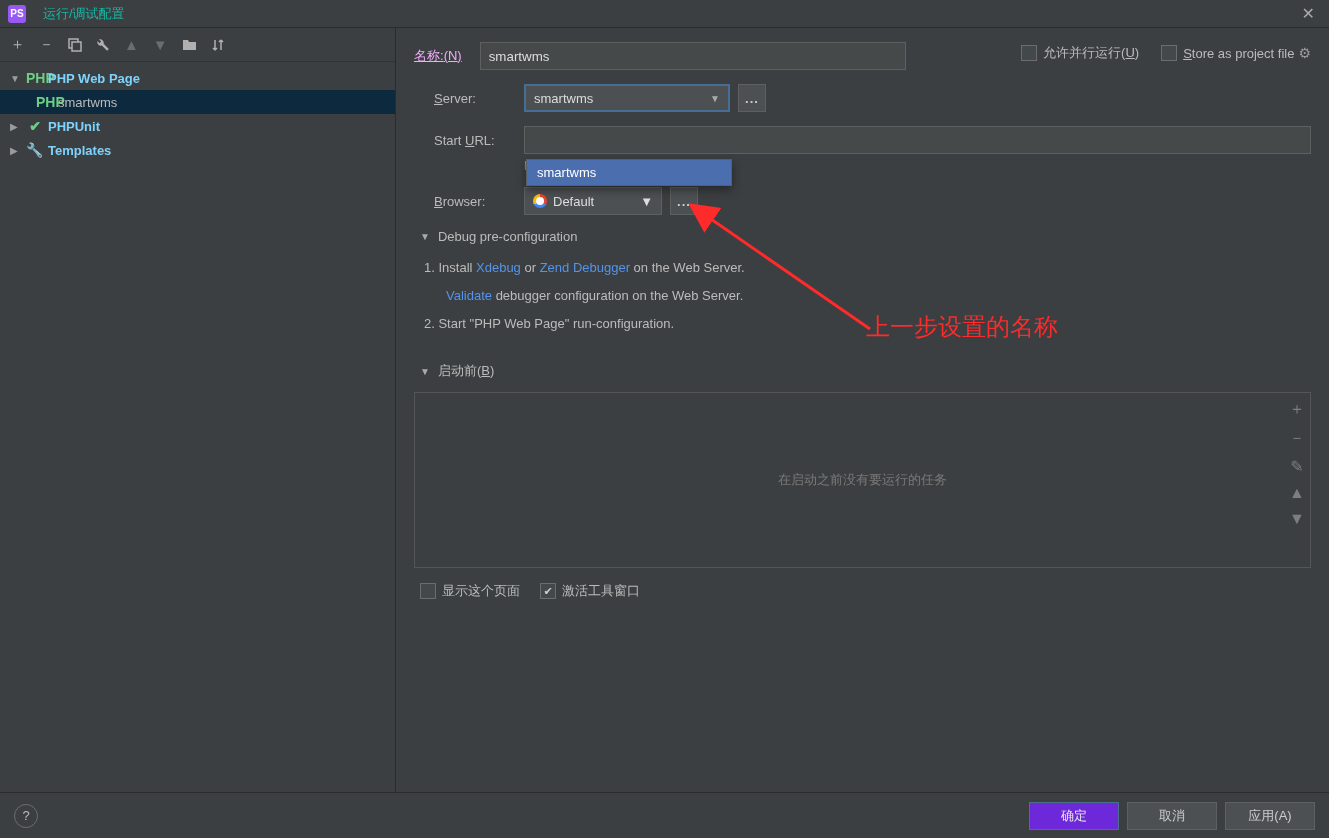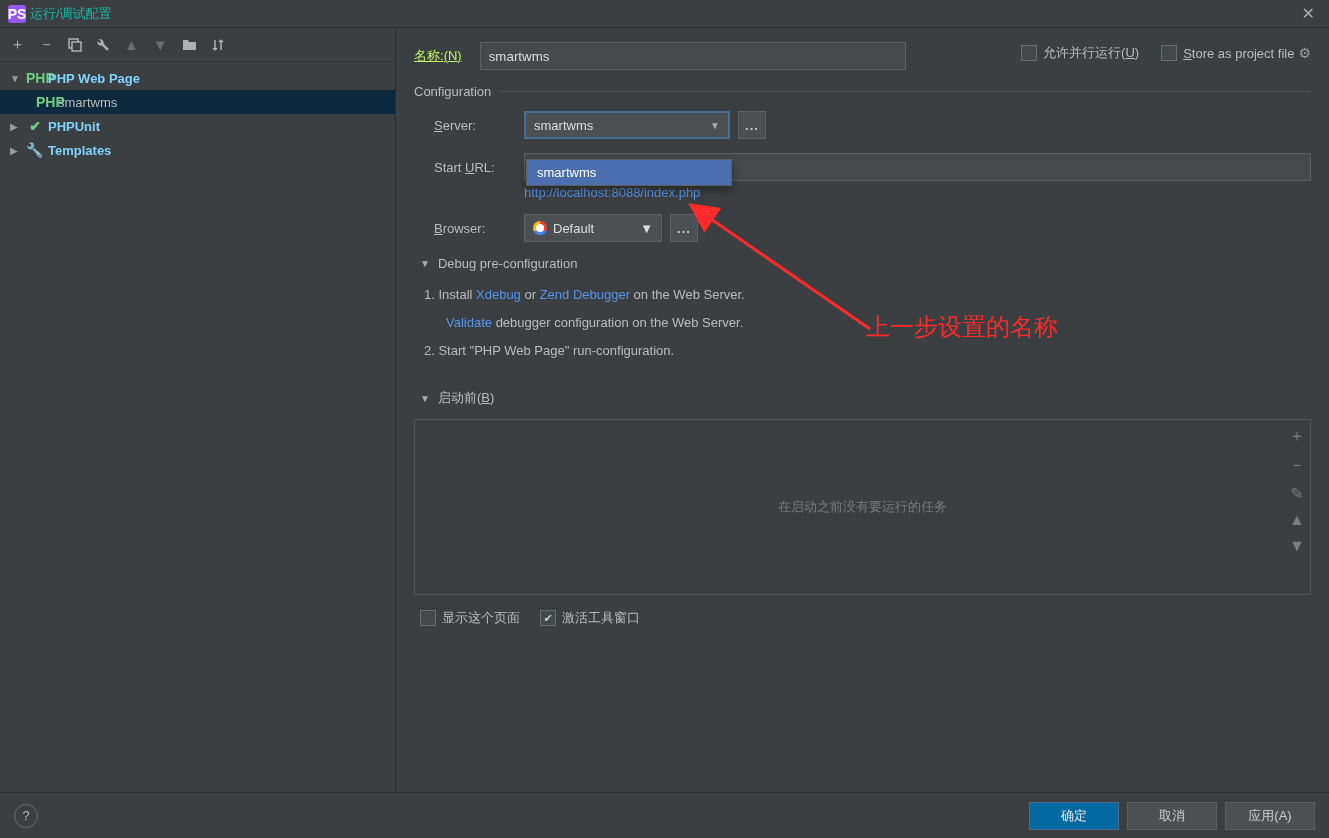--- a/index.html
+++ b/index.html
@@ -19,22 +19,22 @@
     display: flex;
     align-items: center;
     padding: 0 8px;
     border-bottom: 1px solid #2b2b2b;
   }
   .titlebar .appicon {
     width: 18px; height: 18px;
     background: #9758f6;
     border-radius: 3px;
     display: flex; align-items: center; justify-content: center;
-    color: #fff; font-size: 14px; font-weight: bold;
-    margin-right: 4px;
+    color: #fff; font-size: 10px; font-weight: bold;
+    margin-right: 17px;
   }
   .titlebar .title { color: #14b8a6; flex: 1; }
   .titlebar .close { color: #aaa; font-size: 16px; padding: 0 6px; cursor: pointer; }
   .main {
     display: flex;
     height: calc(100% - 28px - 46px);
   }
   .left-panel {
     width: 396px;
     border-right: 1px solid #2b2b2b;
@@ -75,21 +75,21 @@
   .tree-item .label { color: #bbbbbb; }
   .indent-1 { padding-left: 36px; }
   .right-panel {
     flex: 1;
     position: relative;
     padding: 14px 18px 10px 18px;
     background: #3c3f41;
     overflow: visible;
   }
   .row { display: flex; align-items: center; margin-bottom: 14px; }
-  .lbl { color: #bef264; text-decoration: underline; }
+  .lbl { color: #f0abfc; text-decoration: underline; }
   .underline { text-decoration: underline; }
   .name-input {
     margin-left: 18px;
     width: 426px;
     height: 28px;
     background: #45494a;
     border: 1px solid #5e6060;
     color: #ddd;
     padding: 0 8px;
     font-family: inherit;
@@ -247,21 +247,21 @@
     height: 28px;
     min-width: 90px;
     padding: 0 16px;
     border: 1px solid #5e6060;
     background: #4c5052;
     color: #ccc;
     margin-left: 8px;
     display: inline-flex; align-items: center; justify-content: center;
     cursor: pointer;
   }
-  .btn.primary { background: #0369a1; border-color: #4a708b; color: #e6e6e6; }
+  .btn.primary { background: #6d28d9; border-color: #4a708b; color: #e6e6e6; }
   .annotation {
     position: absolute;
     left: 470px;
     top: 283px;
     color: #ff2a2a;
     font-size: 24px;
     font-family: "Microsoft YaHei", sans-serif;
     pointer-events: none;
   }
   svg.arrow {
@@ -346,24 +346,20 @@
         <span class="checkbox"></span>
         <span><span>允许并行运行</span>(<span class="underline">U</span>)</span>
       </span>
       <span class="opt" style="display:inline-flex;align-items:center">
         <span class="checkbox"></span>
         <span><span class="underline">S</span><span>tore as project file</span></span>
         <span class="gear">⚙</span>
       </span>
     </div>
 
-    <div class="section-head">
-      <span>Configuration</span>
-      <span class="line"></span>
-    </div>
 
     <div class="form-row">
       <span class="flbl"><span class="underline">S</span><span>erver:</span></span>
       <div class="server-select">
         <span>smartwms</span>
         <span class="caret">▼</span>
       </div>
       <div class="ellipsis-btn">...</div>
     </div>
 

